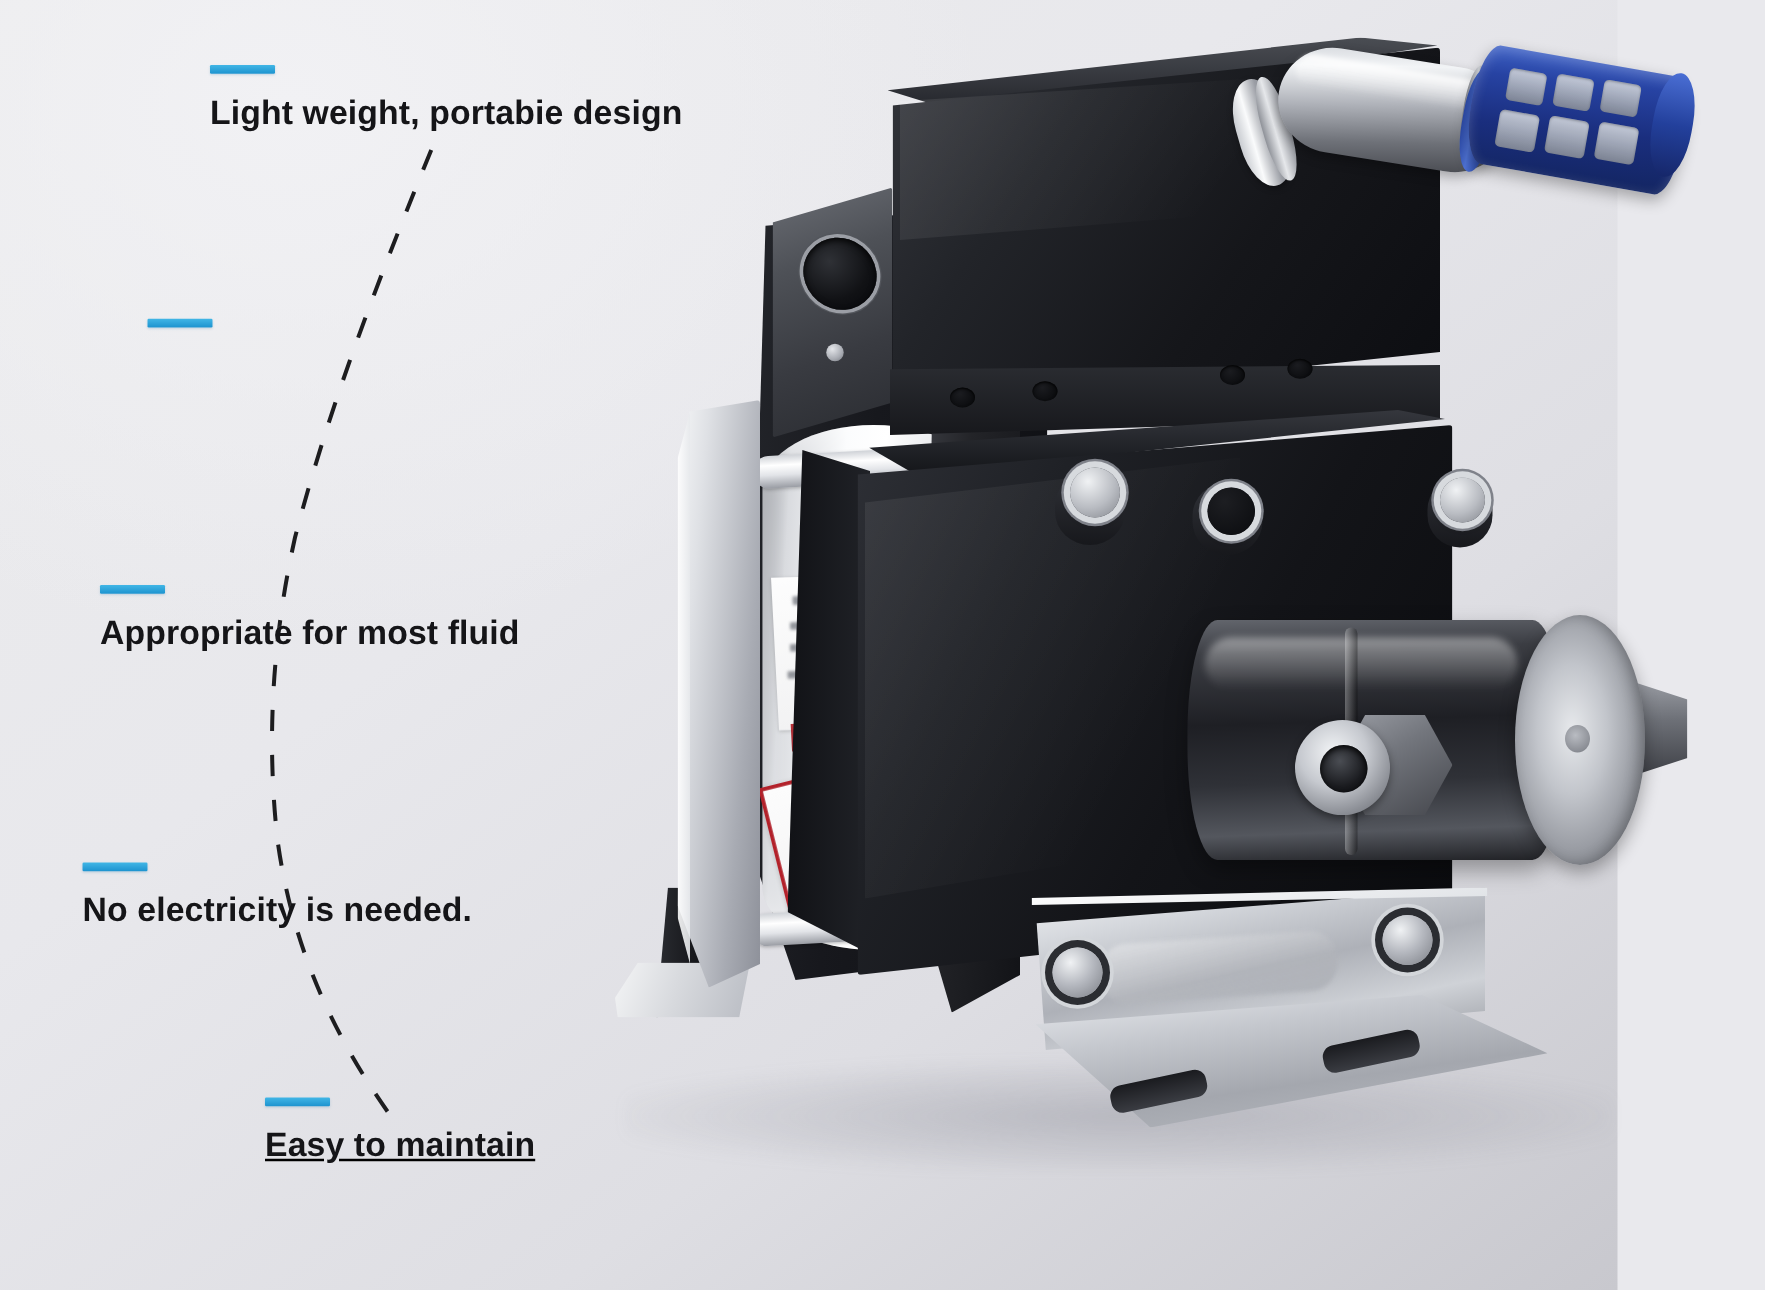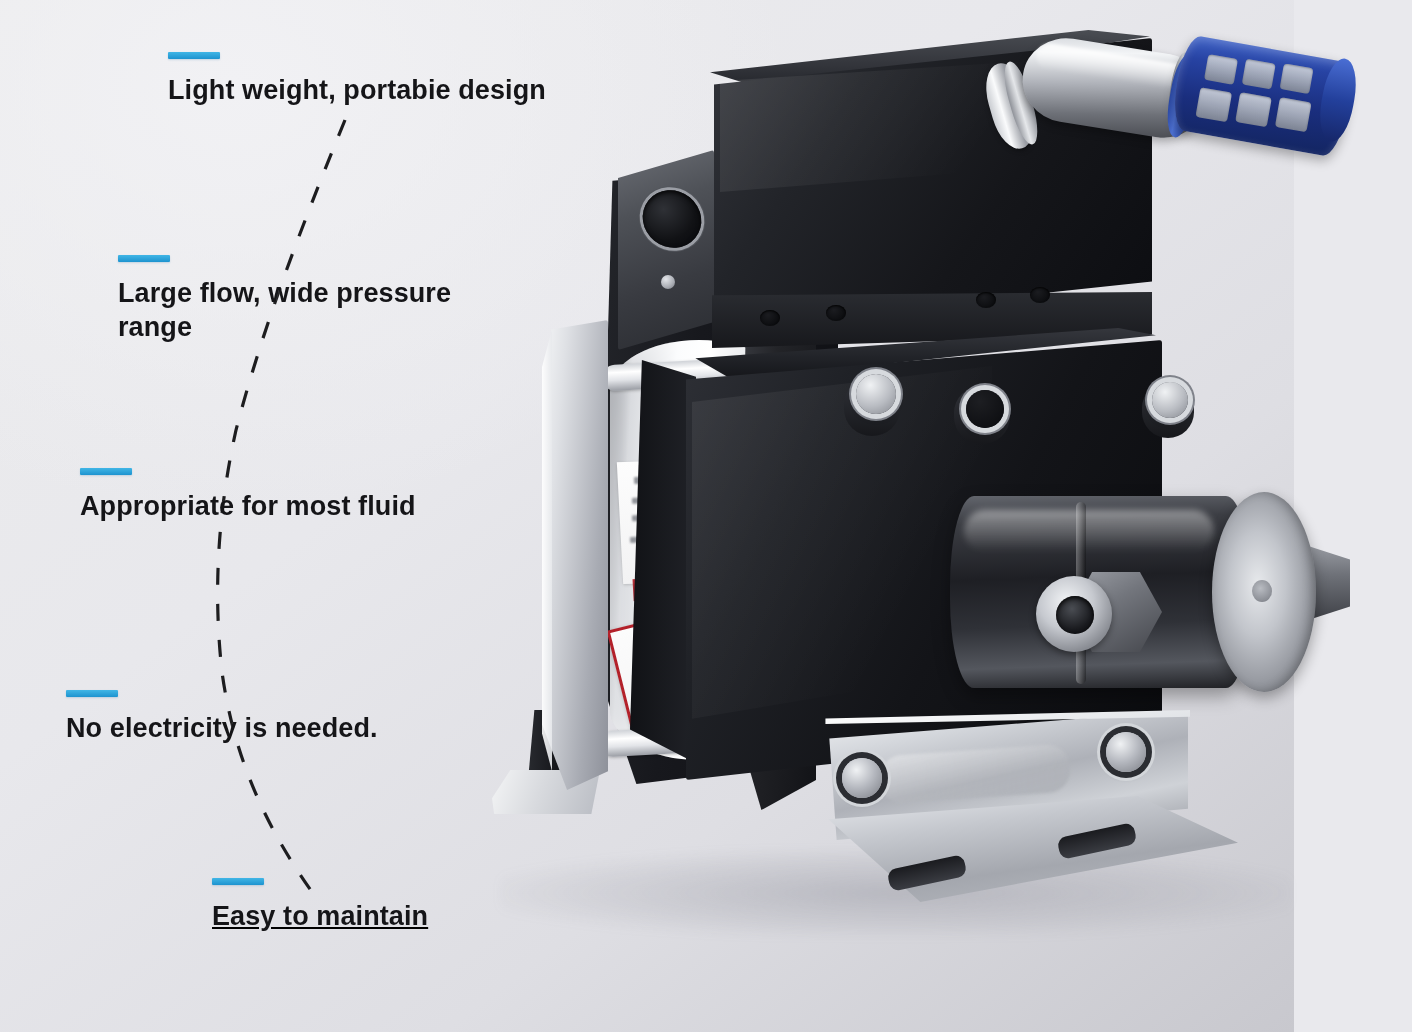--- a/index.html
+++ b/index.html
@@ -375,22 +375,20 @@
              C 234,760 268,830 312,892" fill="none" stroke="#1d1d1f" stroke-width="3.2" stroke-dasharray="17 19" stroke-linecap="butt"></path>
   </svg>
 
   <div class="feature f1">
     <div class="accent-bar"></div>
     <div class="feature-label">Light weight, portabie design</div>
   </div>
 
   <div class="feature f2">
     <div class="accent-bar"></div>
-    <div class="feature-label">Large flow, wide pressure
-range</div>
   </div>
 
   <div class="feature f3">
     <div class="accent-bar"></div>
     <div class="feature-label">Appropriate for most fluid</div>
   </div>
 
   <div class="feature f4">
     <div class="accent-bar"></div>
     <div class="feature-label">No electricity is needed.</div>

